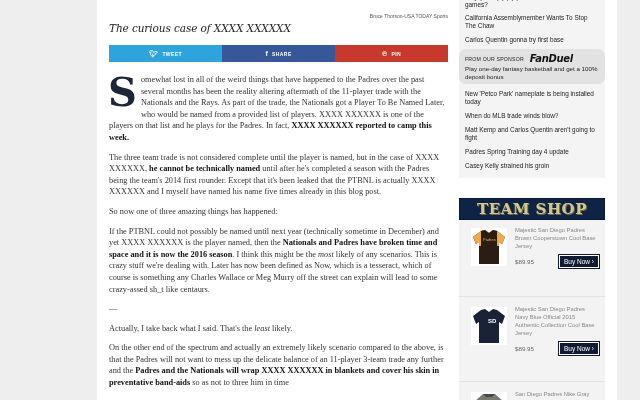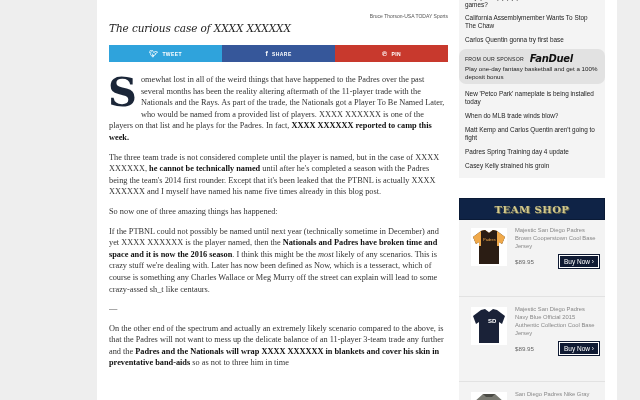--- a/index.html
+++ b/index.html
@@ -21,21 +21,21 @@
   .sidebar{position:absolute;left:362px;top:0;width:146px;}
   .news{background:#f4f4f4;padding:0 0 0 0;}
   .news .item{font-size:6.4px;line-height:8px;color:#222;padding:0 6px;margin-bottom:6px;}
   .sponsor{background:#e2e2e2;padding:4px 6px 4px 6px;margin:0 0 6px 0;border-radius:7px;}
   .sponsor .top{display:flex;align-items:center;gap:6px;}
   .sponsor .from{font-size:5.2px;color:#222;letter-spacing:0.2px;}
   .sponsor .logo{font-family:"DejaVu Sans",sans-serif;font-style:italic;font-weight:bold;font-size:10px;color:#111;letter-spacing:-0.3px;}
   .sponsor .desc{font-size:6.2px;line-height:7.6px;color:#222;margin-top:1px;}
   .shop{position:absolute;left:362px;top:198px;width:146px;}
   .shop-head{background:#0f2346;height:20px;display:flex;align-items:center;justify-content:center;border:1px solid #0a1a36;}
-  .shop-head span{font-family:"DejaVu Serif",serif;font-weight:bold;font-size:10px;color:#d4c98a;letter-spacing:0.5px;text-shadow:1px 1px 0 #6b6a4d;}
+  .shop-head span{font-family:"DejaVu Serif",serif;font-weight:bold;font-size:15px;color:#d4c98a;letter-spacing:0.5px;text-shadow:1px 1px 0 #6b6a4d;}
   .shop-body{background:#f3f3f3;padding:6px 0 0 0;height:200px;}
   .product{display:flex;padding:0 6px 0 12px;height:70px;border-bottom:1px solid #e2e2e2;margin-bottom:8px;}
   .thumb{width:36px;height:38px;margin-top:2px;margin-right:8px;position:relative;background:#fff;}
   .pinfo{flex:1;}
   .pname{font-size:5.8px;line-height:8px;color:#888;}
   .prow{display:flex;align-items:center;justify-content:space-between;margin-top:5px;}
   .price{font-size:6.2px;color:#666;}
   .buy{background:#0f1a33;color:#fff;font-size:6.5px;padding:2px 4px;border:1px solid #fff;outline:1px solid #0f1a33;}
   .jersey{position:absolute;left:0;top:0;width:36px;height:38px;}
 </style>
@@ -62,20 +62,21 @@
         <span>PIN</span>
       </div>
     </div>
 
     <div class="body-text">
       <p><span class="dropcap">S</span><span>omewhat lost in all of the weird things that have happened to the Padres over the past several months has been the reality altering aftermath of the 11-player trade with the Nationals and the Rays. As part of the trade, the Nationals got a Player To Be Named Later, who would be named from a provided list of players. XXXX XXXXXX is one of the players on that list and he plays for the Padres. In fact, </span><b>XXXX XXXXXX reported to camp this week.</b></p>
       <p><span>The three team trade is not considered complete until the player is named, but in the case of XXXX XXXXXX, </span><b>he cannot be technically named</b><span> until after he's completed a season with the Padres being the team's 2014 first rounder. Except that it's been leaked that the PTBNL is actually XXXX XXXXXX and I myself have named his name five times already in this blog post.</span></p>
       <p><span>So now one of three amazing things has happened:</span></p>
       <p><span>If the PTBNL could not possibly be named until next year (technically sometime in December) and yet XXXX XXXXXX is the player named, then the </span><b>Nationals and Padres have broken time and space and it is now the 2016 season</b><span>. I think this might be the </span><i>most</i><span> likely of any scenarios. This is crazy stuff we're dealing with. Later has now been defined as Now, which is a tesseract, which of course is something any Charles Wallace or Meg Murry off the street can explain will lead to some crazy-assed sh_t like centaurs.</span></p>
       <p><span>—</span></p>
+      <p><span>Actually, I take back what I said. That's the </span><i>least</i><span> likely.</span></p>
       <p><span>On the other end of the spectrum and actually an extremely likely scenario compared to the above, is that the Padres will not want to mess up the delicate balance of an 11-player 3-team trade any further and the </span><b>Padres and the Nationals will wrap XXXX XXXXXX in blankets and cover his skin in preventative band-aids</b><span> so as not to three him in time</span></p>
     </div>
   </div>
 
   <div class="sidebar">
     <div class="news" style="margin-top:-7px;">
       <div class="item" style="margin-bottom:5px;">Why (insert) (?) (?) reduce his season to 154 games?</div>
       <div class="item">California Assemblymember Wants To Stop The Chaw</div>
       <div class="item" style="margin-bottom:5px;">Carlos Quentin gonna try first base</div>
       <div class="sponsor">

